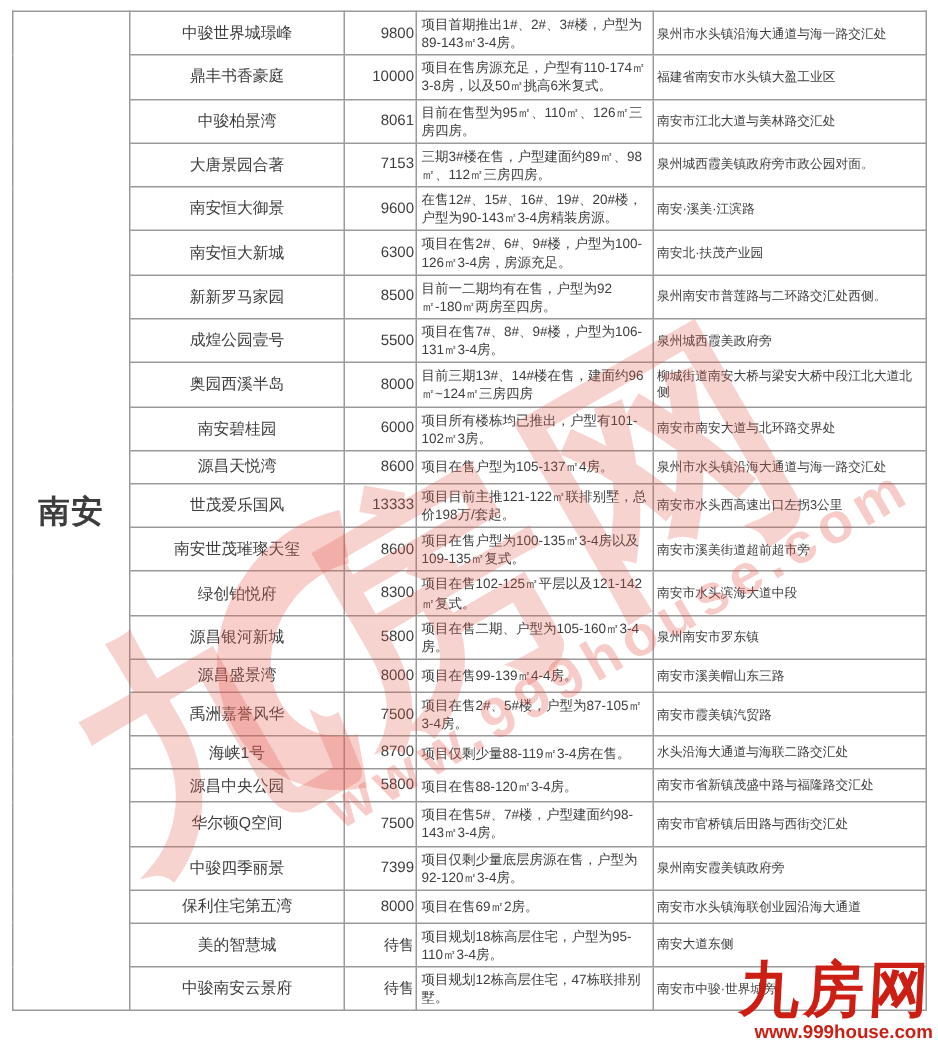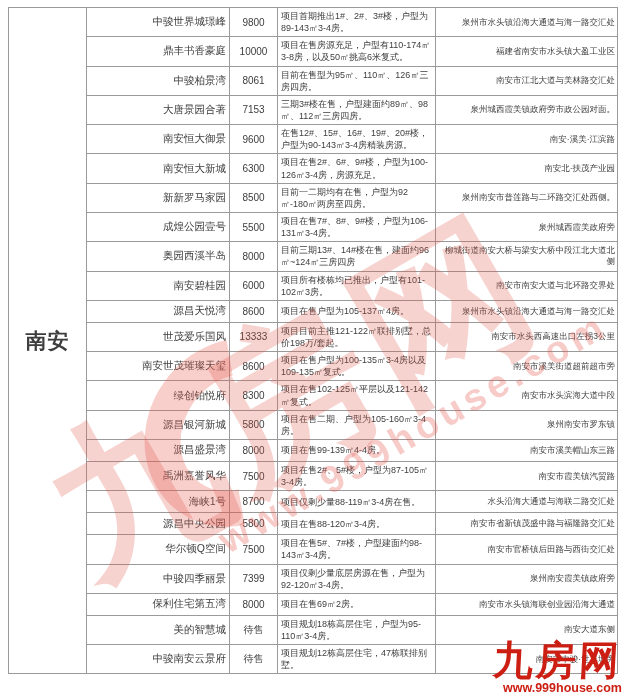--- a/index.html
+++ b/index.html
@@ -27,37 +27,37 @@
     vertical-align: middle;
   }
   td.region-cell {
     text-align: center;
     font-weight: bold;
     font-size: 21px;
     color: #222222;
     letter-spacing: 1px;
   }
   td.name-cell {
-    text-align: right;
+    text-align: center;
     font-size: 10.5px;
     padding: 2px 3px;
   }
   td.price-cell {
-    text-align: center;
+    text-align: right;
     font-size: 10px;
     padding: 2px 1px;
   }
   td.desc-cell {
     text-align: left;
     font-size: 9px;
     line-height: 1.35;
     padding: 2px 3px;
   }
   td.location-cell {
-    text-align: right;
+    text-align: left;
     font-size: 8.5px;
     line-height: 1.3;
     padding: 1px 2px;
   }
   
   .watermark {
     position: absolute;
     left: 120px;
     top: 430px;
     width: 620px;

